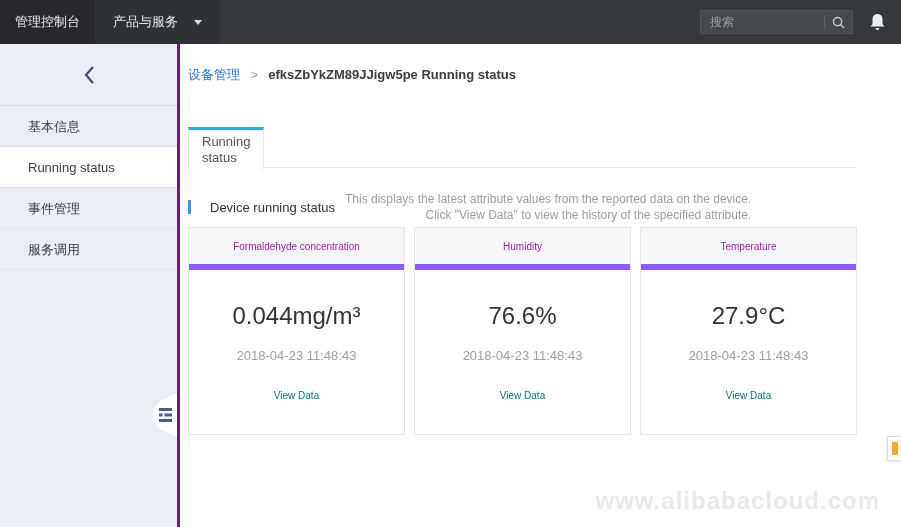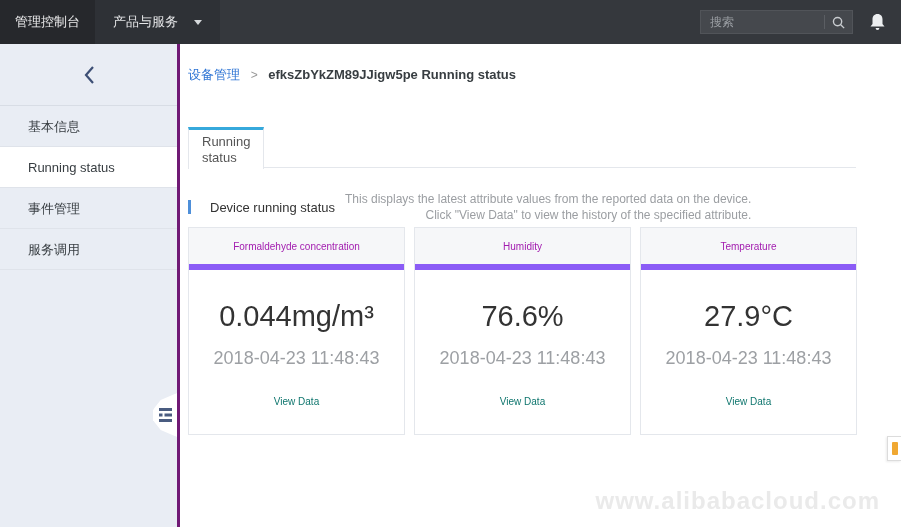--- a/index.html
+++ b/index.html
@@ -37,22 +37,22 @@
 
   .section-head { position:absolute; left:8px; top:147px; display:flex; align-items:center; }
   .blue-bar { width:3px; height:14px; background:#4e8fd9; flex:none; }
   .sec-title { font-size:13px; font-weight:normal; color:#333; margin:0 10px 0 19px; white-space:nowrap; }
   .sec-desc { font-size:12px; color:#9b9ea2; line-height:16px;text-align:right; }
 
   .cards { position:absolute; left:8px; top:183px; display:flex; gap:9px; }
   .card { width:217px; height:208px; border:1px solid #e4e7ec; background:#fff; }
   .card-head { height:42px; background:#f6f7f9; border-bottom:6px solid #8b5cf6; display:flex; align-items:center; justify-content:center; font-size:10px; color:#a21caf; }
   .card-body { text-align:center; }
-  .card-value { margin-top:29px; font-size:29px; line-height:34px; color:#333; }
-  .card-ts { margin-top:15px; font-size:18px; color:#9da0a4; }
+  .card-value { margin-top:29px; font-size:24px; line-height:34px; color:#333; }
+  .card-ts { margin-top:15px; font-size:13px; color:#9da0a4; }
   .card-link { display:inline-block; margin-top:27px; font-size:10px; color:#0f766e; text-decoration:none; cursor:pointer; }
 
   .watermark { position:absolute; right:21px; bottom:12px; font-size:24px; font-weight:bold; letter-spacing:1px; color:#eaeaea; user-select:none; }
 
   .feedback-stub { position:absolute; right:0; top:392px; width:14px; height:25px; background:#fff; border:1px solid #dcdcdc; border-right:none; box-shadow:-1px 1px 2px rgba(0,0,0,.08); display:flex; align-items:center; padding-left:4px; cursor:pointer; }
   .feedback-glyph { width:6px; height:13px; background:#f0a832; border-radius:1px; }
 </style>
 </head>
 <body>
 

